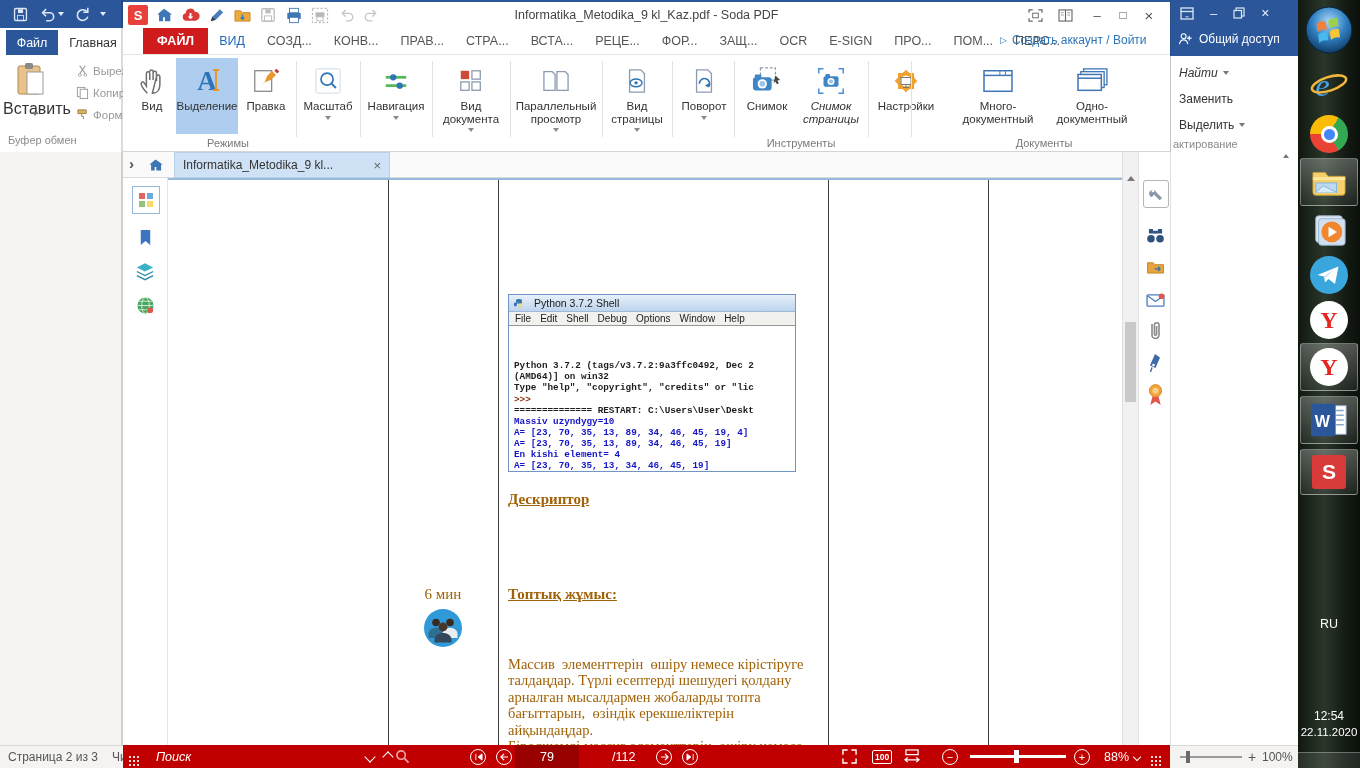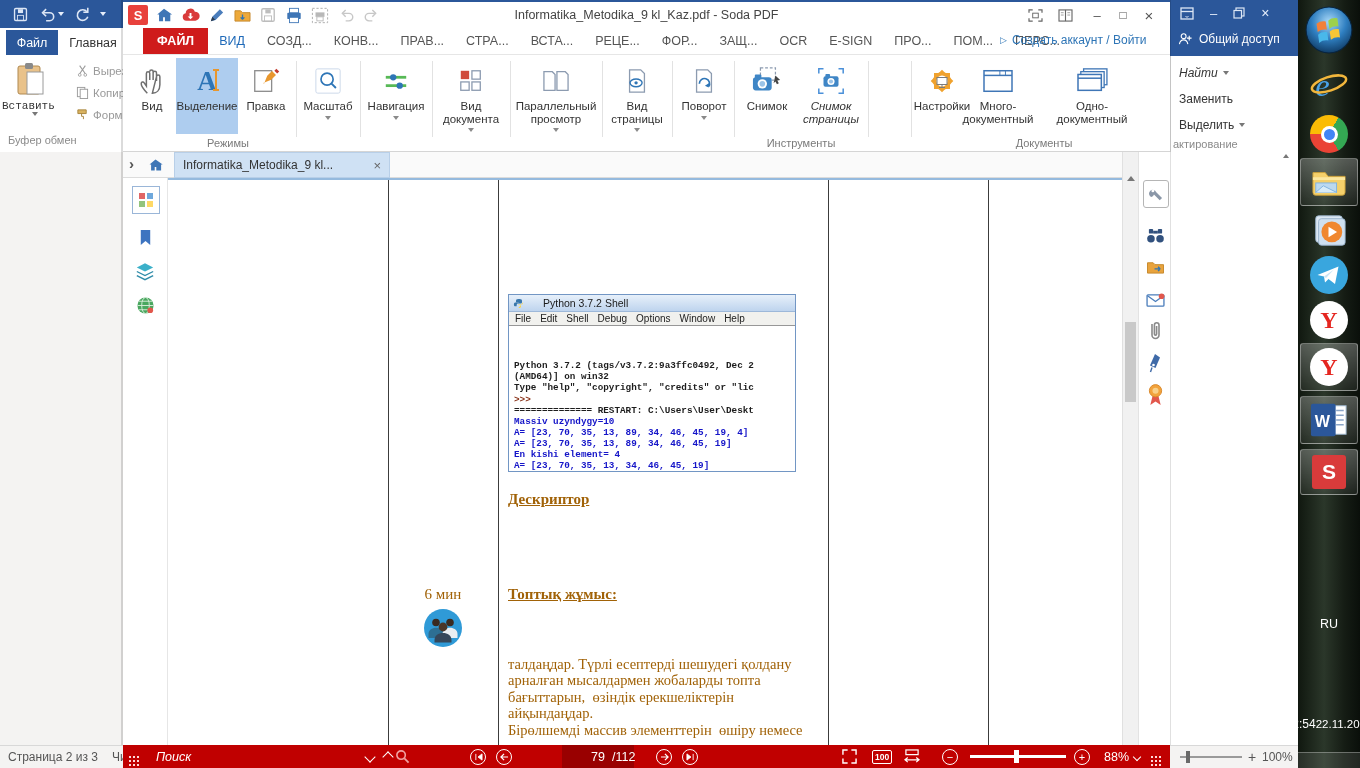--- a/index.html
+++ b/index.html
@@ -53,21 +53,21 @@
   .docbar{left:123px;top:152px;width:1047px;height:26px;background:#fafafa;border-bottom:1px solid #dcdcdc;box-sizing:border-box;}
   .home-btn{position:absolute;left:17px;top:2px;width:30px;height:22px;display:flex;align-items:center;justify-content:center;}
   .doc-tab{position:absolute;left:51px;top:0;width:216px;height:26px;background:#cfe1f4;border:1px solid #b8cfe8;box-sizing:border-box;display:flex;align-items:center;font-size:12px;color:#333;padding:0 8px;gap:8px;}
   .left-sidebar{left:123px;top:178px;width:45px;height:567px;background:#fff;border-right:1px solid #e6e6e6;box-sizing:border-box;}
   .lsb-ic{position:absolute;left:9px;width:26px;height:26px;display:flex;align-items:center;justify-content:center;}
   .viewport{left:168px;top:178px;width:954px;height:567px;background:#fff;overflow:hidden;}
   .seam{position:absolute;left:0;top:0;width:954px;height:2px;background:#95bade;}
   .vline{position:absolute;top:2px;width:1px;height:565px;background:#3c3c3c;}
   .codeblock{position:absolute;left:340px;top:-7px;font-size:13.5px;line-height:16px;color:#111;white-space:pre;}
   .shellwin{position:absolute;left:340px;top:116px;width:288px;height:178px;border:1px solid #7296c4;box-sizing:border-box;background:#fff;}
-  .shell-title{height:17px;background:linear-gradient(#e7f0fa,#bed4ee);display:flex;align-items:center;gap:19px;padding-left:4px;font-size:10.5px;color:#1a1a1a;border-bottom:1px solid #9db8d9;box-sizing:border-box;}
+  .shell-title{height:17px;background:linear-gradient(#e7f0fa,#bed4ee);display:flex;align-items:center;gap:10px;padding-left:4px;font-size:10.5px;color:#1a1a1a;border-bottom:1px solid #9db8d9;box-sizing:border-box;}
   .shell-menu{height:14px;background:#f1f1ee;border-bottom:1px solid #979797;box-sizing:border-box;display:flex;align-items:center;gap:9px;padding-left:6px;font-size:10px;color:#222;}
   .shell-body{height:145px;padding:1px 0 0 5px;font-family:"Liberation Mono","DejaVu Sans Mono",monospace;font-size:9.3px;font-weight:bold;line-height:11.1px;white-space:pre;overflow:hidden;}
   .c-black{color:#1c1c1c;} .c-blue{color:#1414c8;} .c-prompt{color:#8a3319;}
   .serif{font-family:"Liberation Serif",serif;color:#a16207;}
   .p-head{font-size:15px;font-weight:bold;text-decoration:underline;}
   .p-lines{font-size:15px;line-height:21px;white-space:pre;}
   .gw-lines{font-size:14.5px;line-height:16.5px;white-space:pre;}
   .scrollbar{left:1122px;top:152px;width:16px;height:593px;background:#f1f1f1;border-left:1px solid #e0e0e0;box-sizing:border-box;}
   .sb-thumb{position:absolute;left:2px;top:170px;width:11px;height:80px;background:#c9c9c9;}
   .right-sidebar{left:1138px;top:152px;width:32px;height:593px;background:#fff;border-left:1px solid #e3e3e3;box-sizing:border-box;}
@@ -135,21 +135,21 @@
     </div>
 
   <div class="abs bg-ribbon">
     <div class="abs" style="left:14px;top:6px;">
       <svg width="34" height="36" viewBox="0 0 34 36">
           <rect x="4" y="4" width="22" height="28" rx="2" fill="#e9c28a" stroke="#b08950"></rect>
           <rect x="11" y="1" width="8" height="6" rx="1.5" fill="#8a8a8a"></rect>
           <rect x="13" y="10" width="16" height="22" fill="#fff" stroke="#9a9a9a"></rect>
         </svg>
     </div>
-    <div class="abs" style="left:2px;top:44px;width:70px;text-align:left;font-size:11px;color:#333;font-family:Liberation Mono, monospace;">Вставить</div>
+    <div class="abs" style="left:2px;top:44px;width:70px;text-align:center;font-size:16px;color:#333;">Вставить</div>
     <div class="abs" style="left:32px;top:60px;"><span class="tri-down"></span></div>
     <div class="abs smallrow" style="left:76px;top:8px;">
       <svg width="13" height="13" viewBox="0 0 14 16">
           <path d="M3.5 2l7 10M10.5 2l-7 10" stroke="#9a9a9a" stroke-width="1.3" fill="none"></path>
           <circle cx="3.6" cy="13.4" r="1.7" fill="none" stroke="#9a9a9a"></circle>
           <circle cx="10.4" cy="13.4" r="1.7" fill="none" stroke="#9a9a9a"></circle>
         </svg>
       <span>Вырезать</span>
     </div>
     <div class="abs smallrow" style="left:76px;top:30px;">
@@ -446,21 +446,21 @@
             <circle cx="16" cy="16.5" r="3.8" fill="#fff"></circle>
             <circle cx="16" cy="16.5" r="2.2" fill="#9cc4e8"></circle>
             <rect x="10" y="8.5" width="5" height="3.5" rx="1" fill="#3f86c6"></rect>
           </svg>
         </span>
       <span class="rlabel">Снимок страницы</span>
     </div>
     <div class="rgrp" style="left:615px;width:126px;">Инструменты</div>
     <div class="vsep" style="left:745px;"></div>
 
-    <div class="rbtn" style="left:712px;width:66px;left:750px;margin-left:36px;">
+    <div class="rbtn" style="left:712px;width:66px;left:750px;">
       <span class="ric">
           <svg width="32" height="32" viewBox="0 0 32 32">
             <rect x="8" y="8" width="16" height="16" fill="#f0a22e" transform="rotate(45 16 16)"></rect>
             <rect x="8" y="8" width="16" height="16" fill="#f0a22e"></rect>
             <circle cx="16" cy="16" r="9" fill="#f0a22e"></circle>
             <circle cx="16" cy="16" r="5.5" fill="#fff"></circle>
             <rect x="11" y="12.5" width="10" height="7" fill="#fff" stroke="#7a7a7a"></rect>
             <path d="M16 19.5v2.5M13 22.5h6" stroke="#7a7a7a"></path>
           </svg>
         </span>
@@ -578,21 +578,21 @@
           <path d="M4.5 25c0-4.2 3.8-6.3 7.5-6.3s7.5 2.1 7.5 6.3v4H4.5z" fill="#2d6f93"></path>
           <path d="M18.5 25c0-4.2 3.8-6.3 7.5-6.3s7.5 2.1 7.5 6.3v4H18.5z" fill="#e9eef2"></path>
           <circle cx="19" cy="18" r="4.4" fill="#4a3628"></circle>
           <path d="M10.5 31c0-4.5 4-7 8.5-7s8.5 2.5 8.5 7v2.5h-17z" fill="#35475a"></path>
         </svg>
     </div>
 
     <div class="abs serif p-head" style="left:340px;top:408px;">Топтық жұмыс:</div>
     <div class="abs serif gw-lines" style="left:340px;top:428px;">
       
-    <div>талдаңдар. Түрлі есептерді шешудегі қолдану</div><div>арналған мысалдармен жобаларды топта</div><div>бағыттарын,  өзіндік ерекшеліктерін</div><div>айқындаңдар.</div><div>Бірөлшемді массив элементтерін  өшіру немесе</div></div>
+    <div>Массив  элементтерін  өшіру немесе кірістіруге</div><div>талдаңдар. Түрлі есептерді шешудегі қолдану</div><div>арналған мысалдармен жобаларды топта</div><div>бағыттарын,  өзіндік ерекшеліктерін</div><div>айқындаңдар.</div><div>Бірөлшемді массив элементтерін  өшіру немесе</div></div>
   </div>
 
   <div class="abs scrollbar">
     <div class="abs" style="left:4px;top:7px;"><span class="tri-up"></span></div>
     <div class="sb-thumb"></div>
   </div>
 
   <div class="abs right-sidebar">
     <div class="rsb-ic" style="top:28px;border:1px solid #b5b5b5;border-radius:3px;background:#fff;">
       <svg width="16" height="16" viewBox="0 0 18 18">
@@ -667,21 +667,21 @@
           </svg>
         </span>
       </div>
     <div class="st" style="left:373px;">
         <span class="nav-circle">
           <svg width="9" height="8" viewBox="0 0 10 9">
             <path d="M9 4.5H1M4.5 1L1 4.5 4.5 8" fill="none" stroke="#fff" stroke-width="1.4"></path>
           </svg>
         </span>
       </div>
-    <div class="st pagebox" style="left:439px;width:72px;">
+    <div class="st pagebox" style="left:392px;width:64px;">
         <span>79</span>
       </div>
     <div class="st" style="left:489px;">/112</div>
     <div class="st" style="left:533px;">
         <span class="nav-circle">
           <svg width="9" height="8" viewBox="0 0 10 9">
             <path d="M1 4.5h8M5.5 1L9 4.5 5.5 8" fill="none" stroke="#fff" stroke-width="1.4"></path>
           </svg>
         </span>
       </div>
@@ -814,20 +814,20 @@
           <text x="6" y="27" font-size="17" font-weight="bold" fill="#fff" font-family="'Liberation Sans',sans-serif">W</text>
         </svg>
     </div>
     <div class="tbi tb-active" style="left:2px;width:58px;top:449px;height:46px;">
       <div style="width:34px;height:34px;background:#d93b3b;border-radius:3px;display:flex;align-items:center;justify-content:center;color:#fff;font-weight:bold;font-size:21px;">S</div>
     </div>
     <div class="tbi" style="top:614px;height:20px;color:#fff;font-size:12.5px;">
         <span>RU</span>
       </div>
 
-    <div class="tbi tb-clock" style="top:704px;height:40px;flex-direction:row;">
+    <div class="tbi tb-clock" style="top:704px;height:40px;flex-direction:column;">
       <div style="font-size:12px;">12:54</div>
       <div style="font-size:11.5px;">22.11.2020</div>
     </div>
   </div>
   <div class="abs show-desktop"></div>
 
 </div>
 
 </body></html>

